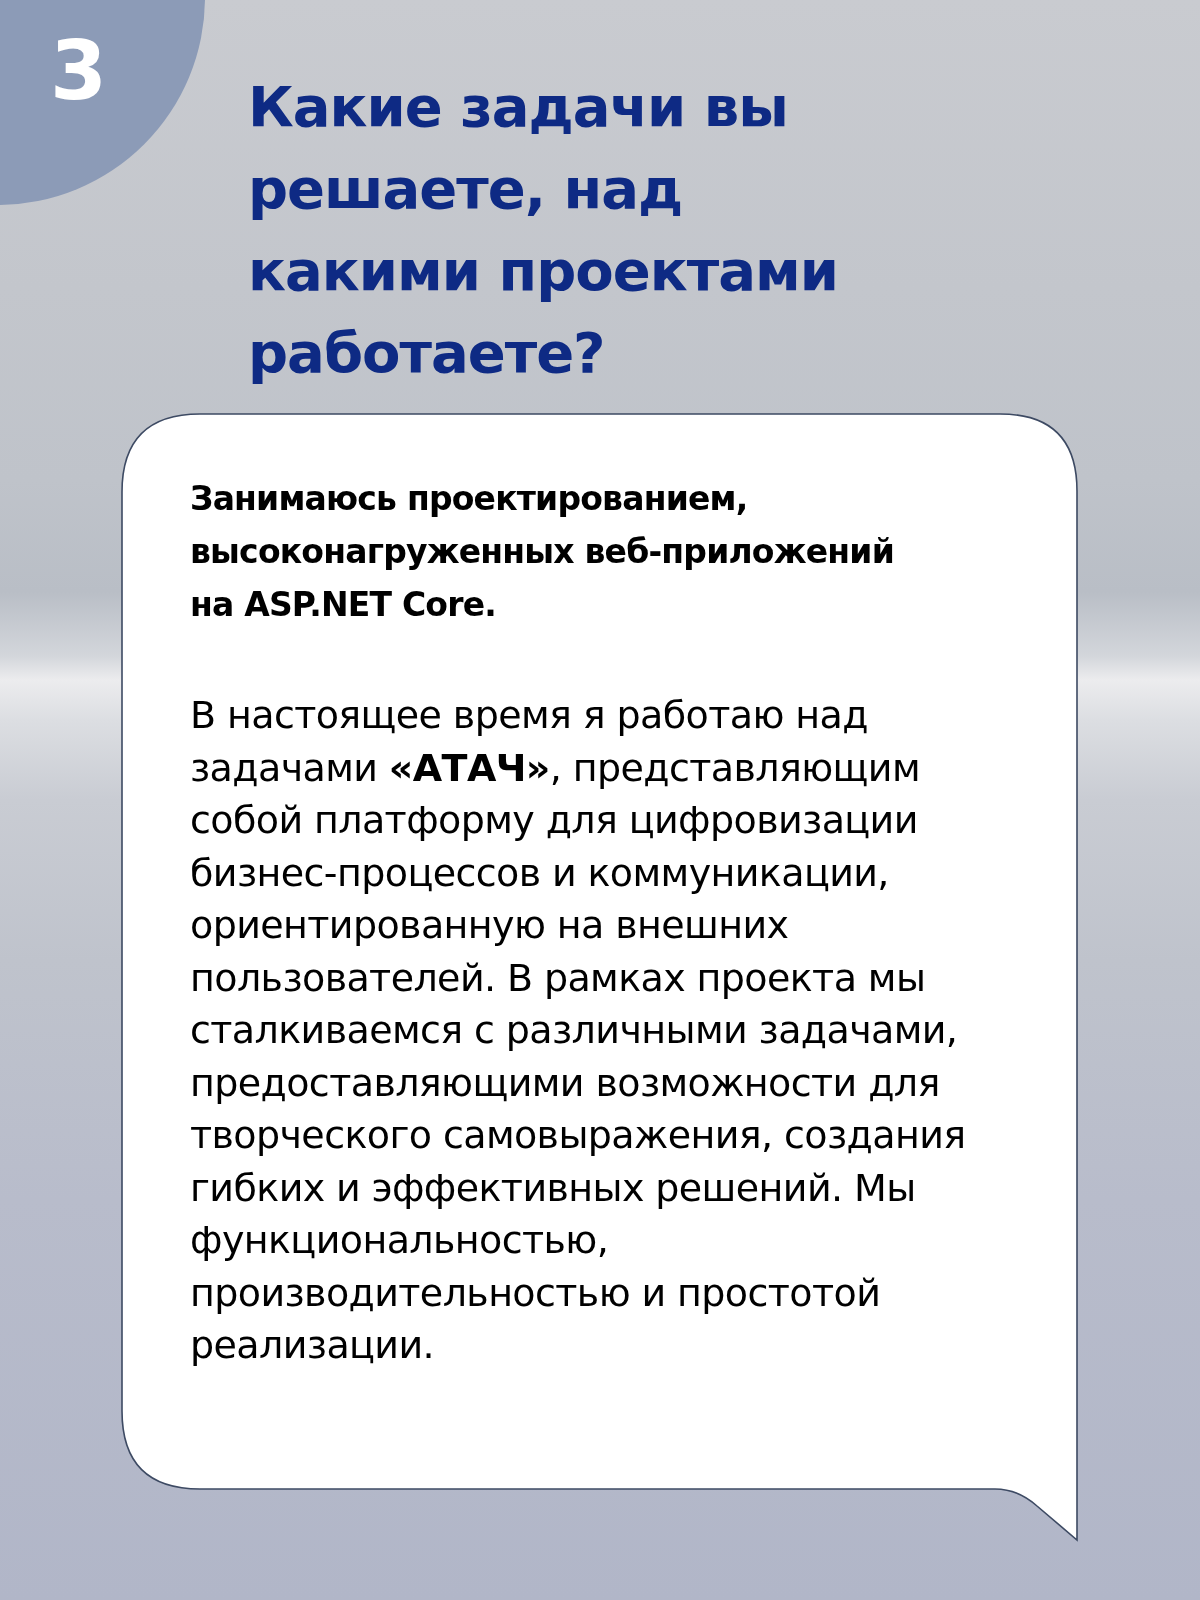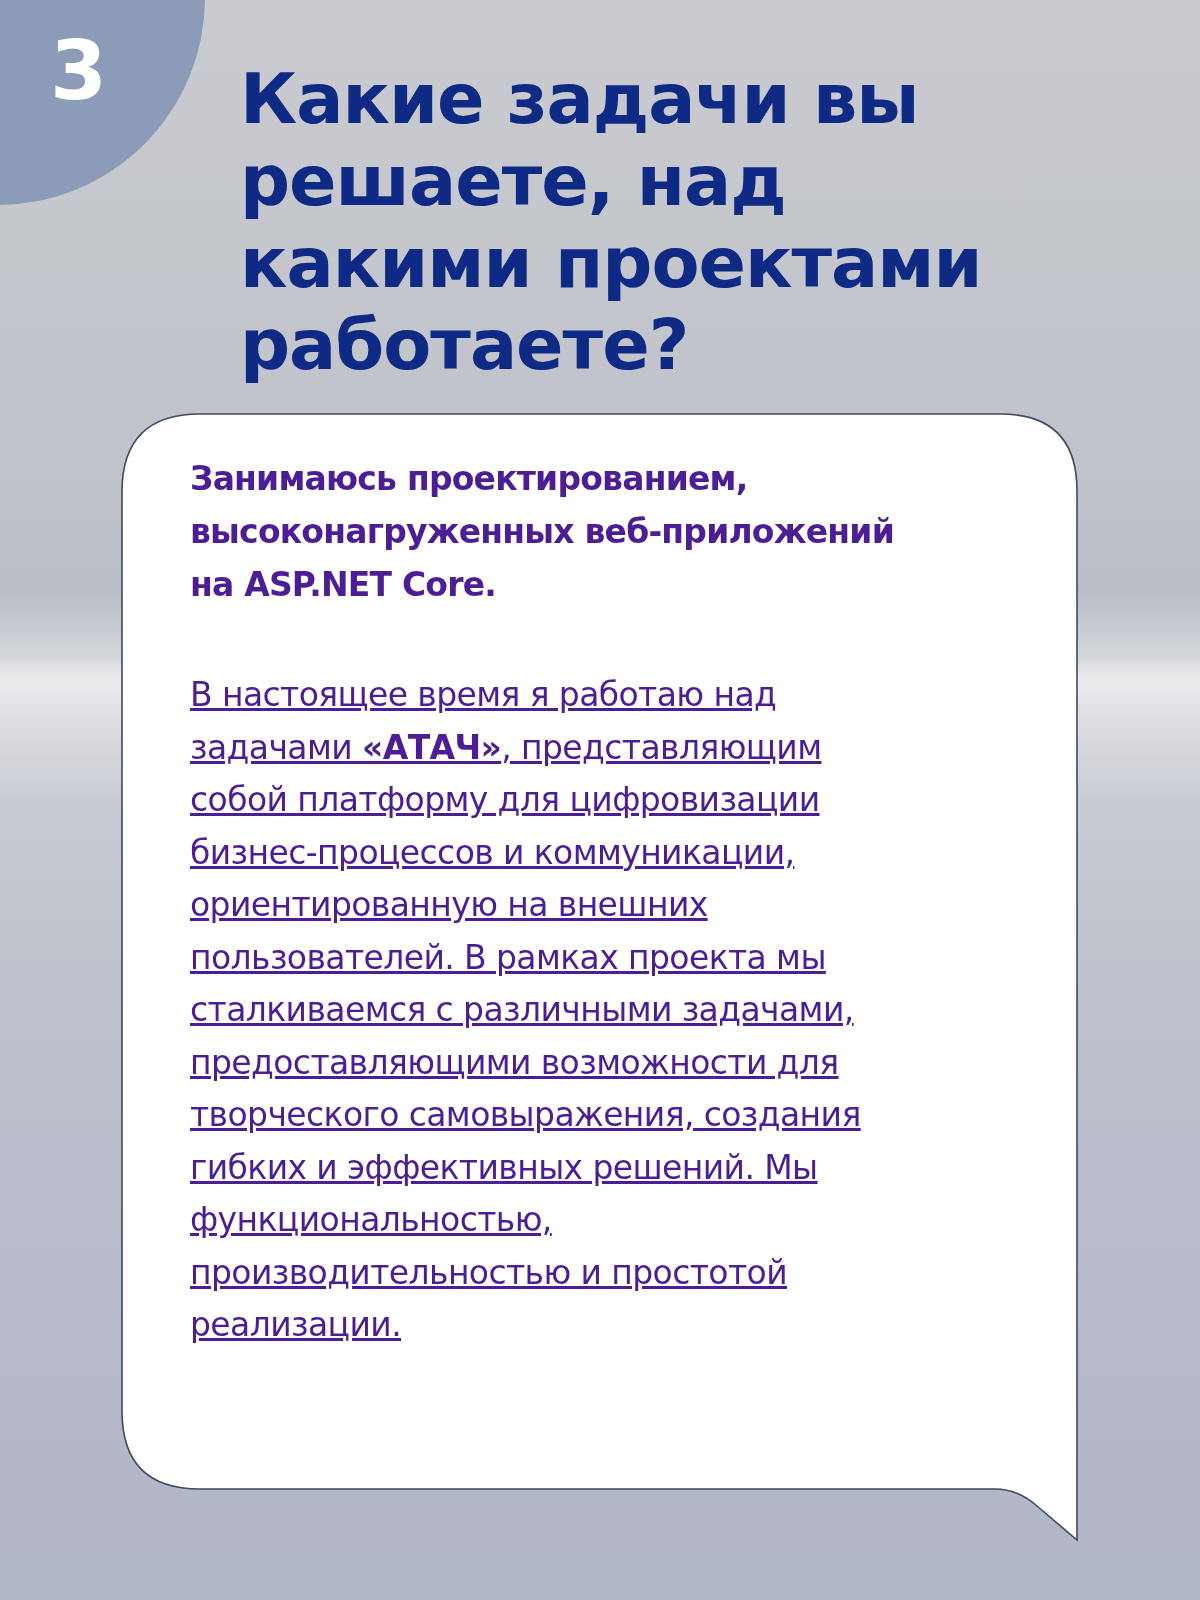--- a/index.html
+++ b/index.html
@@ -17,39 +17,38 @@
       background: #8c9bb7;
     }
     .num {
       position: absolute; left: 50px; top: 30px;
       font-family: "DejaVu Sans", sans-serif; font-weight: bold;
       font-size: 82px; color: #ffffff; line-height: 1;
     }
     .title {
       position: absolute; left: 232px; top: 50px; width: 900px;
       font-family: "DejaVu Sans", sans-serif; font-weight: bold;
-      font-size: 70px; line-height: 82px; color: #0e2a84;
-      letter-spacing: -1px; margin: 8px;
+      font-size: 56px; line-height: 82px; color: #0e2a84;
+      letter-spacing: -1px; margin: 16px;
     }
     .title span { display: block; }
     .bubble-svg { position: absolute; left: 0; top: 0; }
     .bubble-content {
-      position: absolute; left: 190px; top: 452px; width: 870px;
-      color: #4c1d95;
+      position: absolute; left: 190px; top: 472px; width: 870px;
+      color: #000000;
       font-family: "DejaVu Sans", sans-serif;
     }
     .lead {
       font-weight: bold; font-size: 33px; line-height: 53px;
       margin: 0; letter-spacing: -0.8px;
     }
     .lead span, .body span { display: block; white-space: nowrap; }
     .body {
-      font-size: 33px; line-height: 52.5px; margin: 58px 0 0 0;
+      font-size: 38px; line-height: 52.5px; margin: 58px 0 0 0;
       letter-spacing: -0.6px;
-      text-decoration: underline;
     }
     .body b { font-weight: bold; }
   </style>
 </head>
 <body>
 
 <div class="corner"></div>
 <div class="num">3</div>
 
 <h1 class="title">

